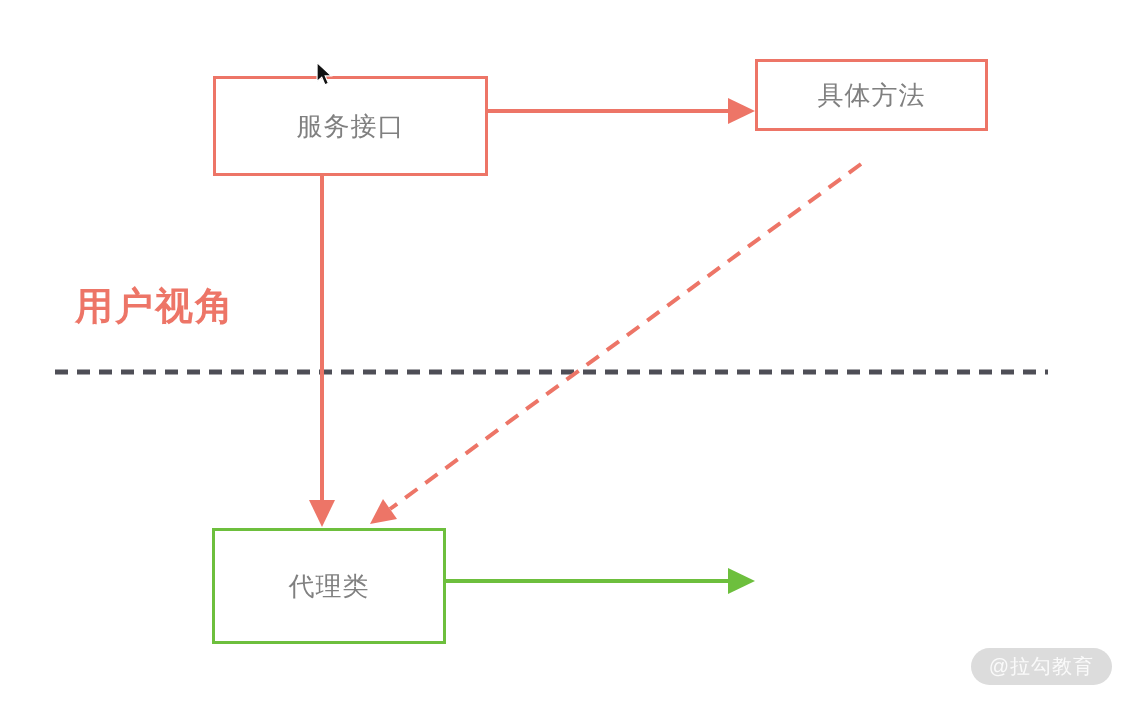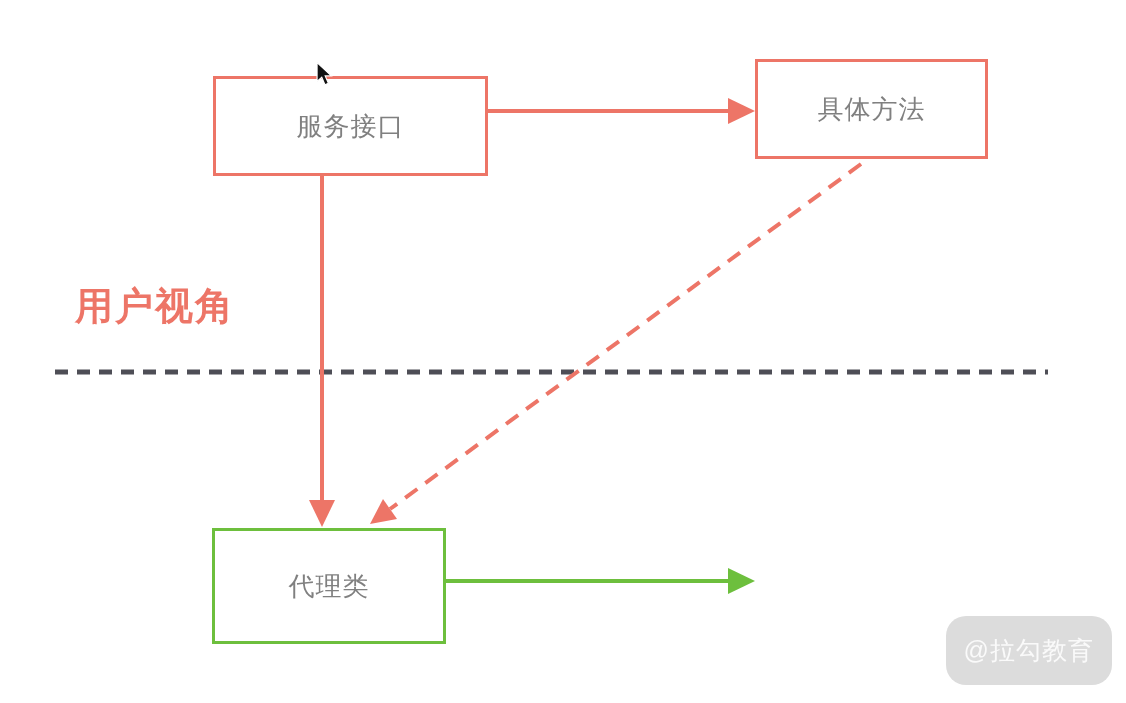--- a/index.html
+++ b/index.html
@@ -31,44 +31,44 @@
     background: #ffffff;
     color: var(--box-text, #808080);
     font-size: 26px;
     font-weight: 500;
     letter-spacing: 1px;
   }
   .box.red   { border: 3px solid var(--user-accent, #ED7567); }
   .box.green { border: 3px solid var(--impl-accent, #6DBF3D); }
 
   .box-service { left: 213px; top: 60px;  width: 275px; height: 100px; margin-top: 16px; }
-  .box-method  { left: 755px; top: 59px;  width: 233px; height: 100px; }
+  .box-method  { left: 755px; top: 59px;  width: 233px; height: 72px; }
   .box-proxy   { left: 212px; top: 528px; width: 234px; height: 116px; }
   .box-rpc     { left: 756px; top: 530px; width: 283px; height: 100px; }
 
   .section-label {
     position: absolute;
     left: 75px;
     top: 281px;
     color: var(--user-accent, #ED7567);
     font-size: 38px;
     font-weight: 700;
     letter-spacing: 2px;
   }
   .watermark {
     position: absolute;
     right: 14px;
     bottom: 18px;
     height: 37px;
     line-height: 37px;
-    padding: 16px 18px;
+    padding: 0 18px;
     border-radius: 20px;
     background: #dcdcdc;
     color: #fafafa;
-    font-size: 25px;
+    font-size: 20px;
     letter-spacing: 1px;
   }
   .cursor {
     position: absolute;
     left: 316px;
     top: 62px;
     width: 17px;
     height: 24px;
   }
 </style>

